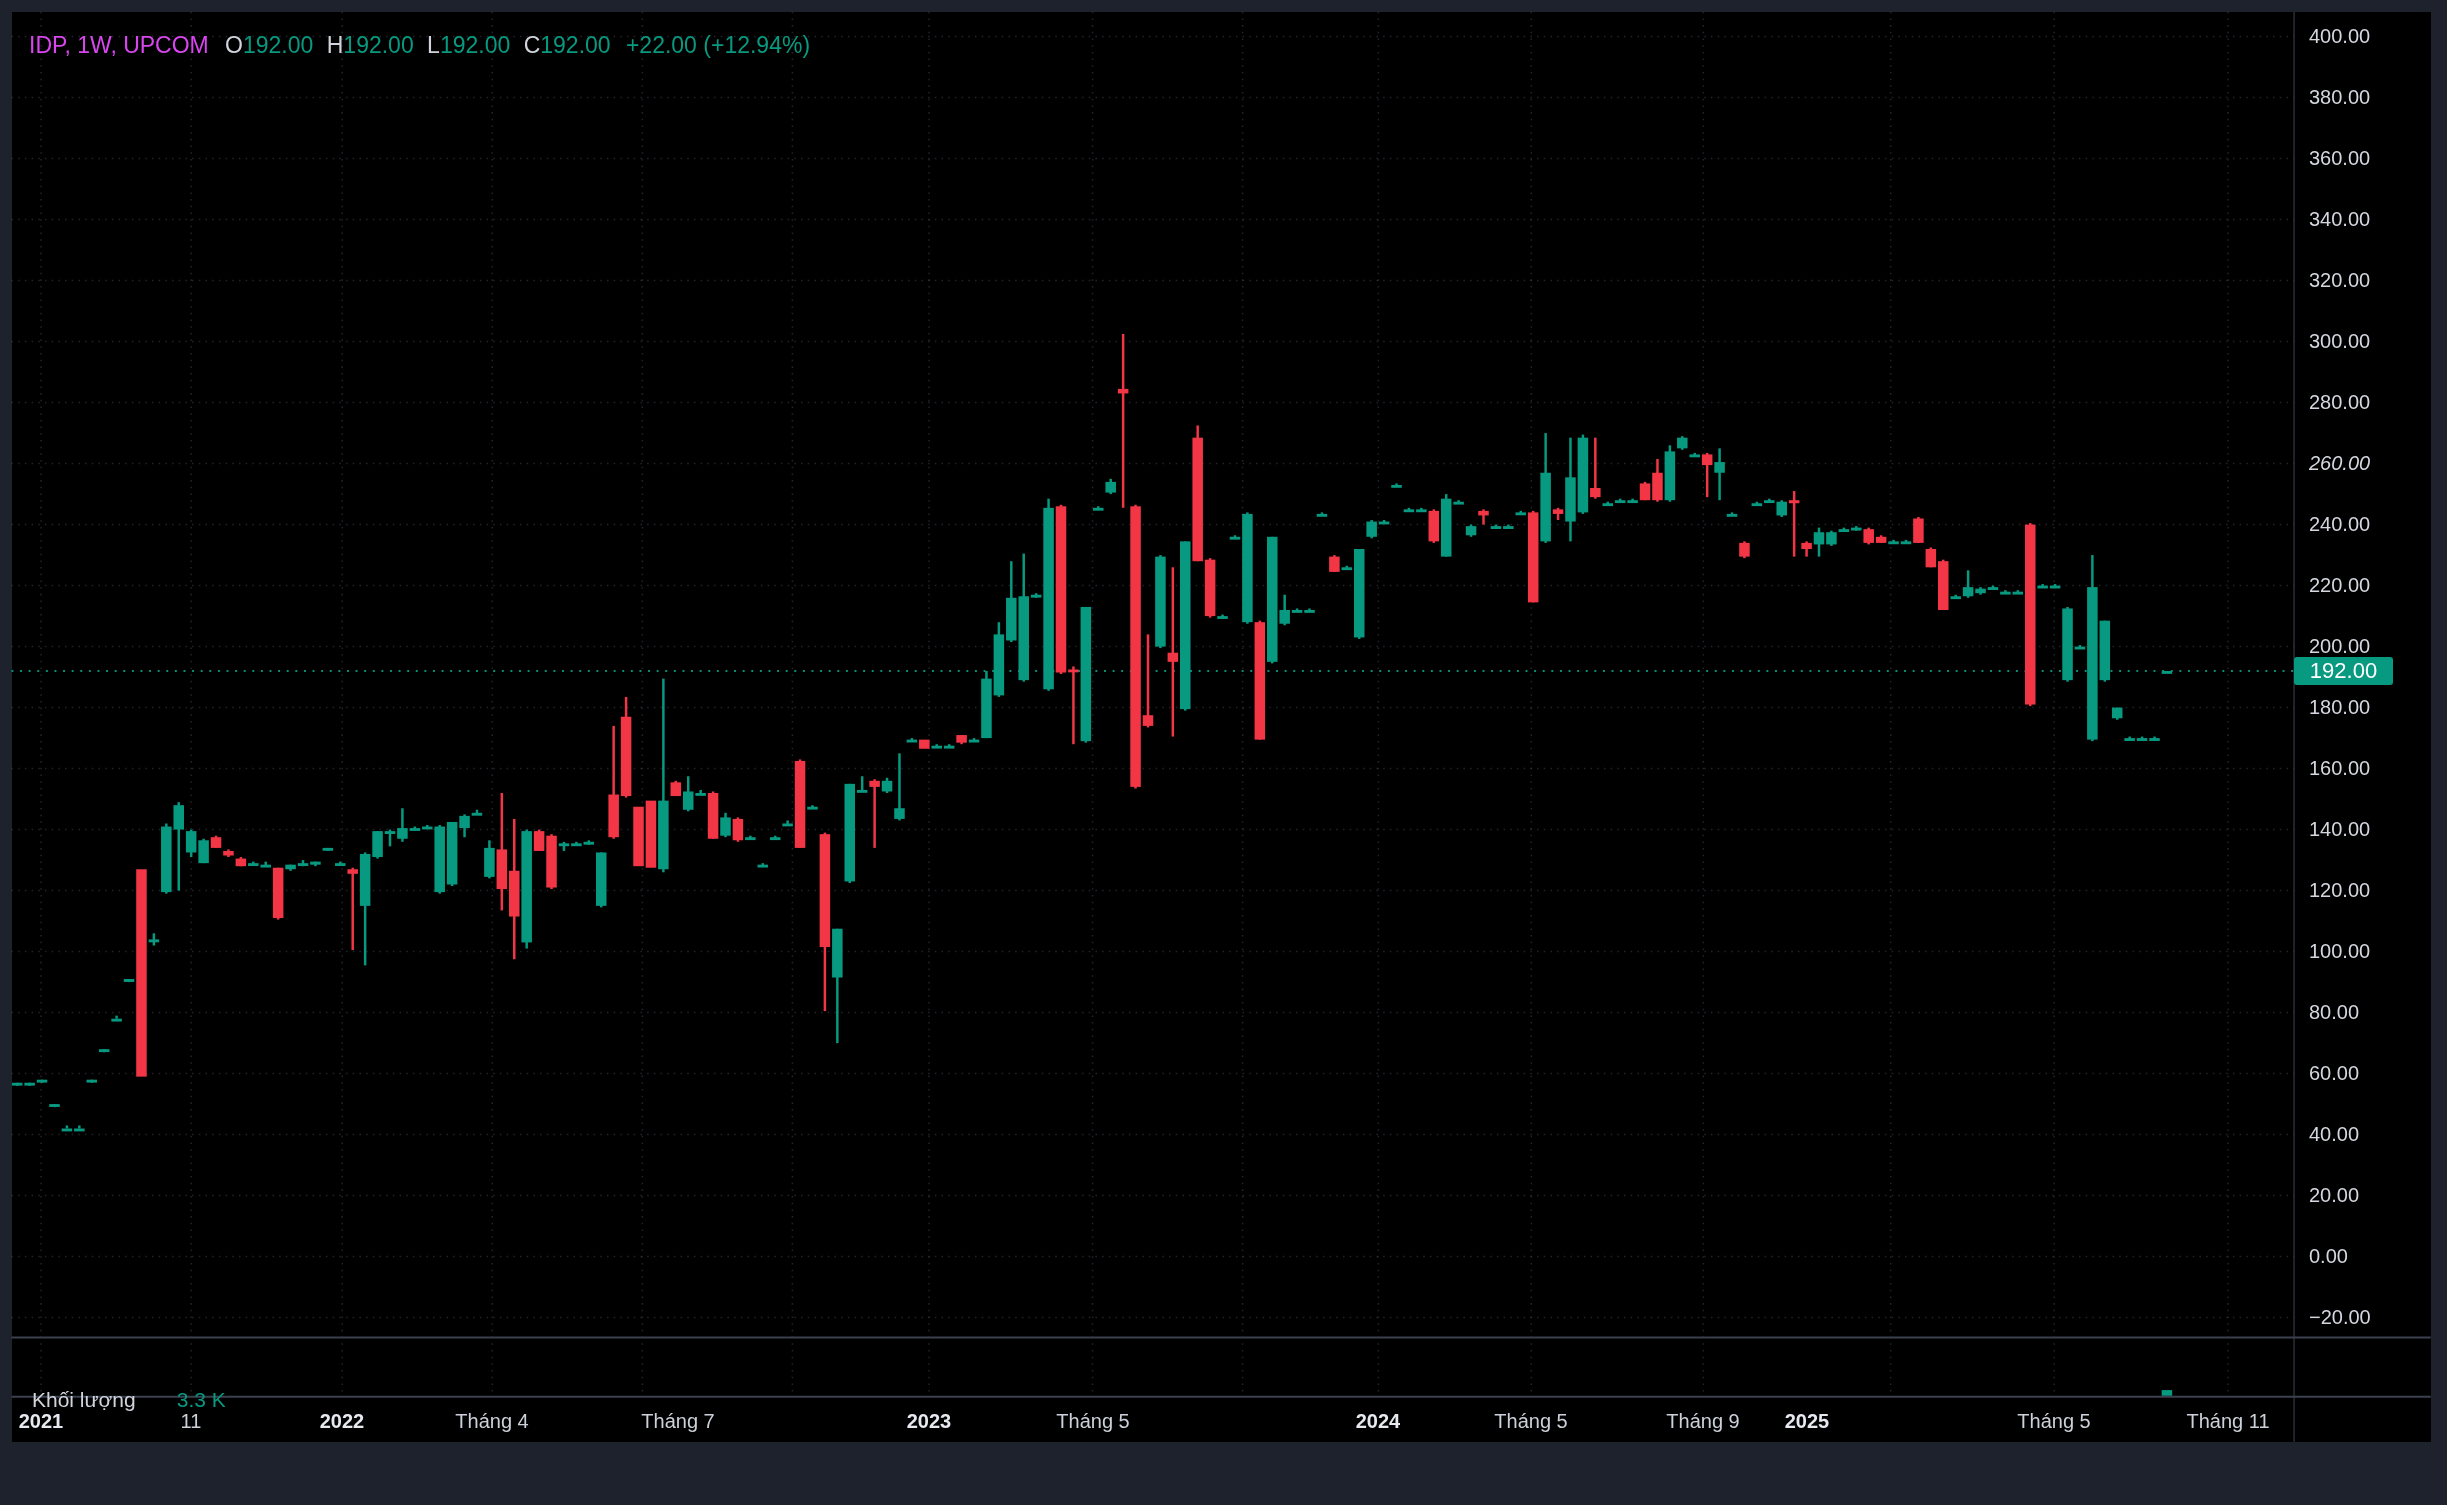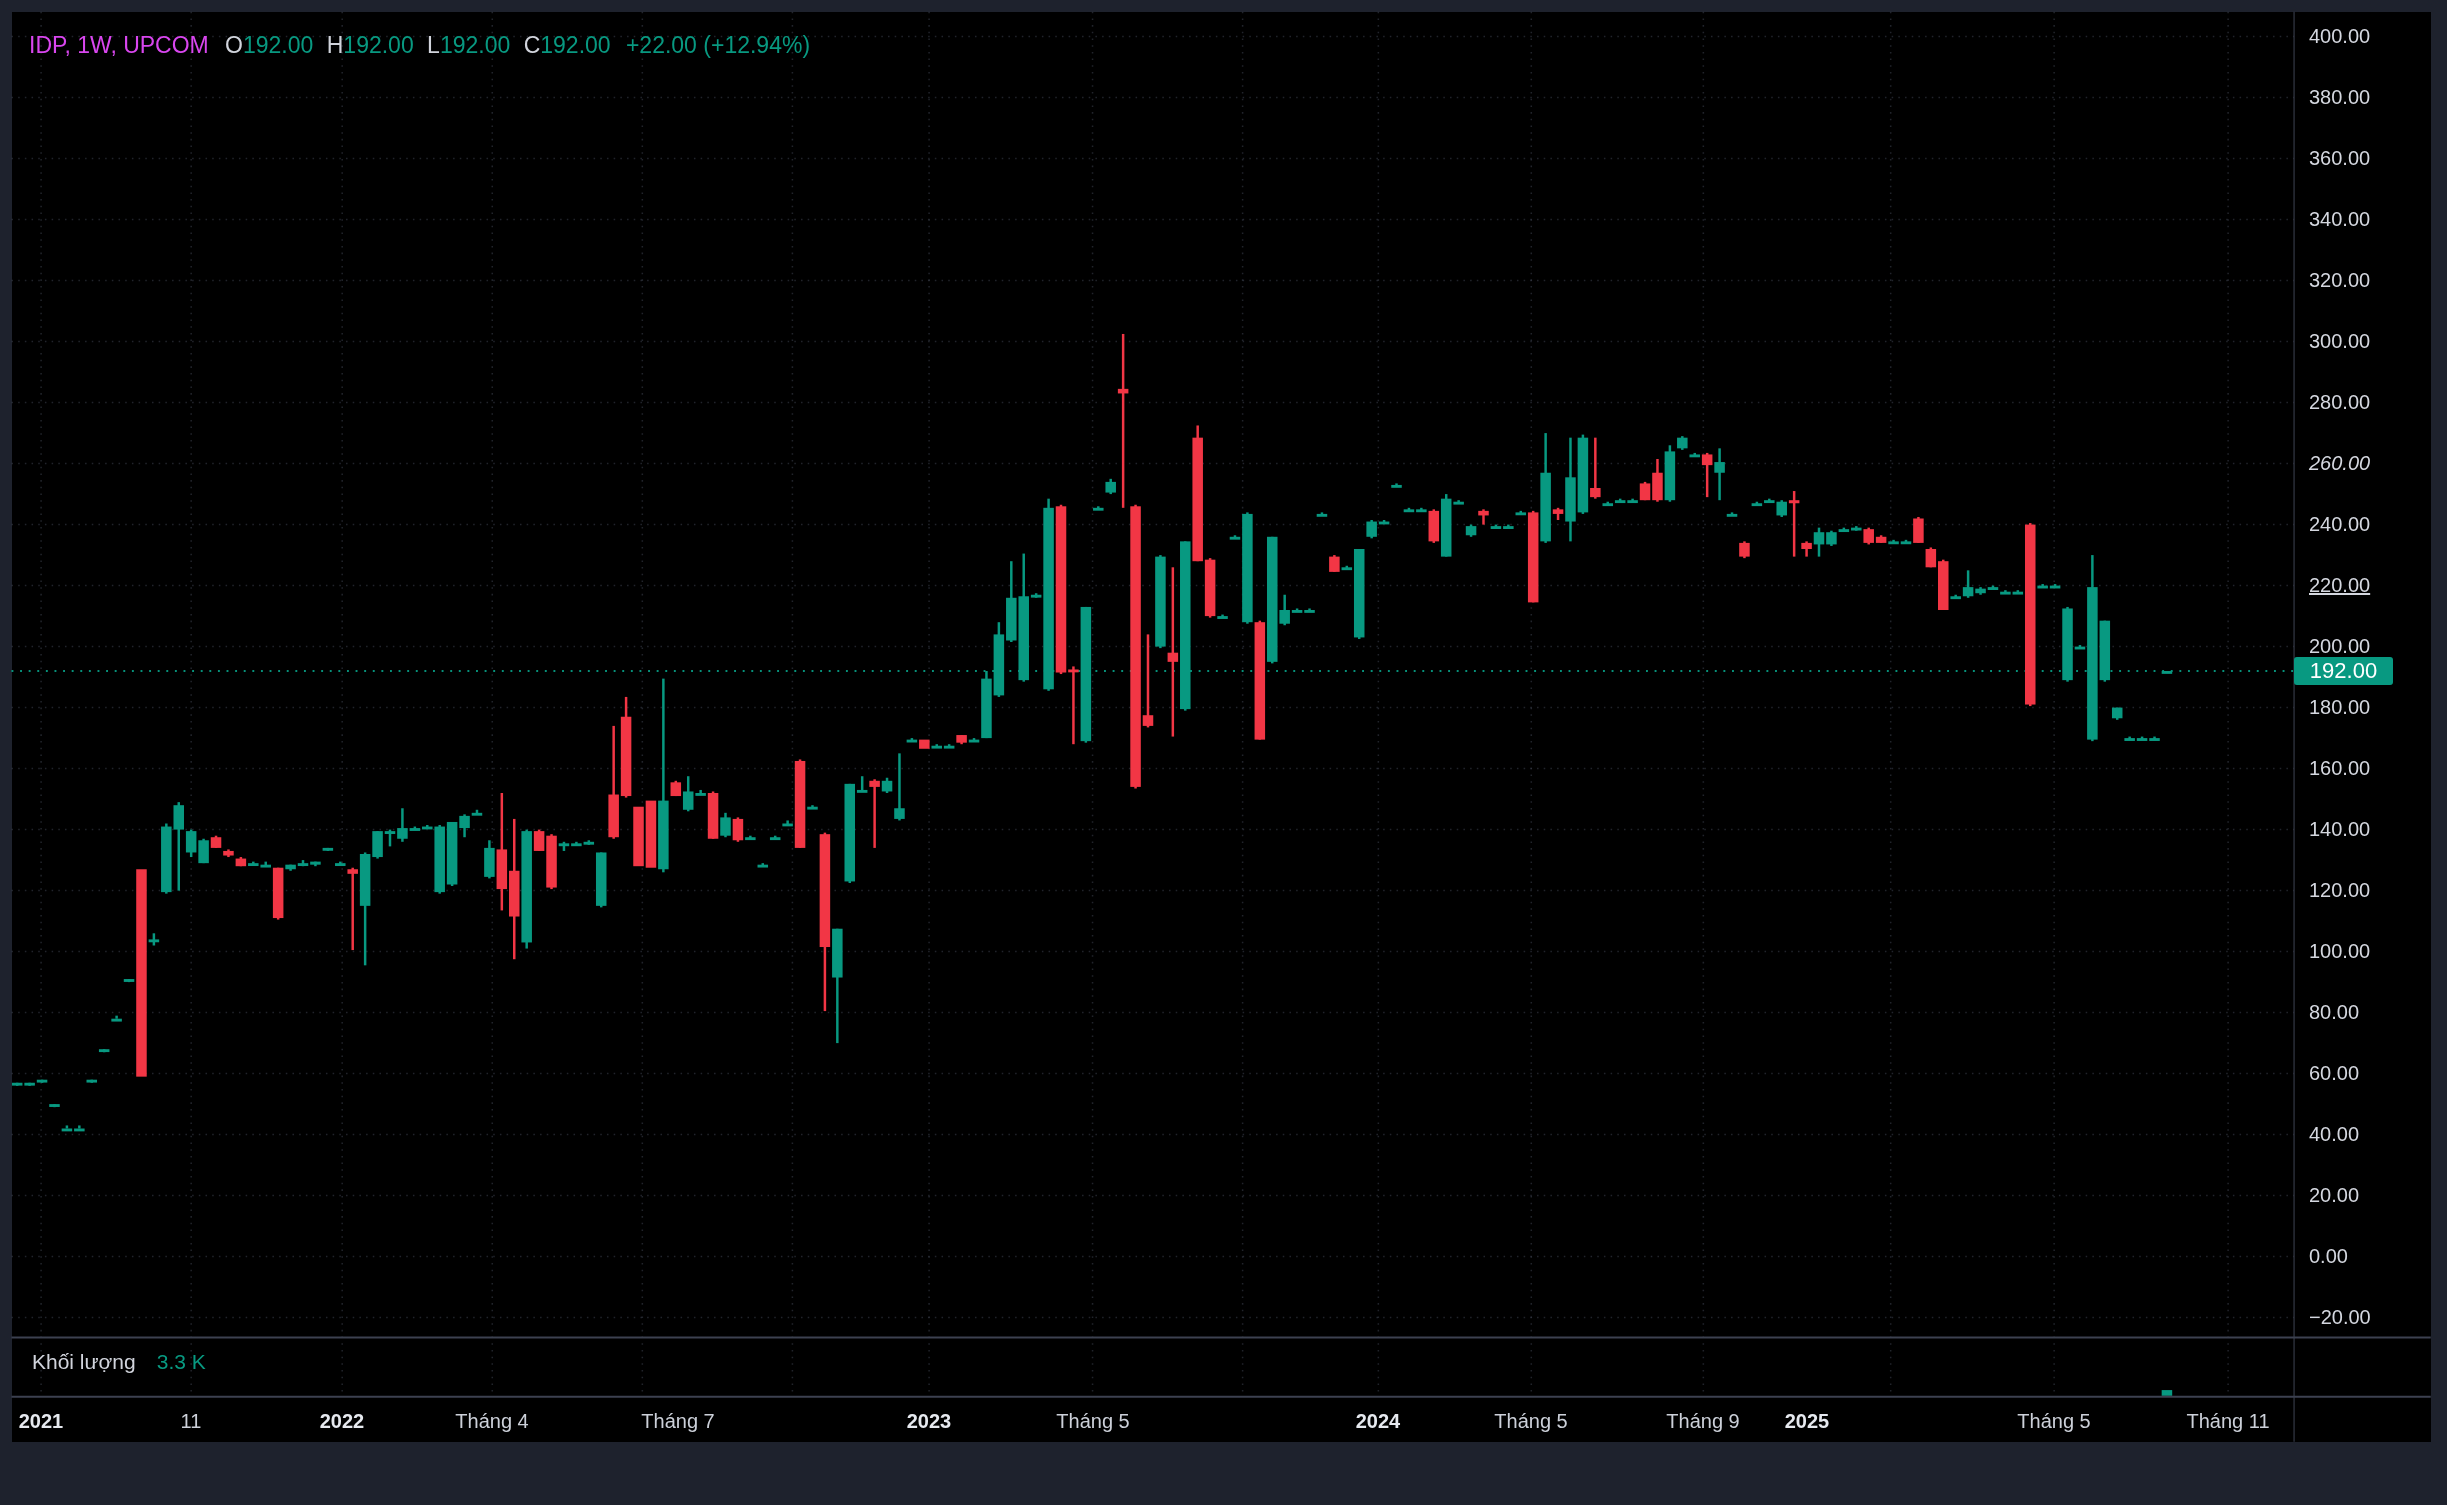--- a/index.html
+++ b/index.html
@@ -19,21 +19,21 @@
   #legend .val{color:#089981;}
   #legend .chg{color:#089981;margin-left:15.3px;}
   
   .pa-label{position:absolute;left:2309px;width:115px;font-size:20px;color:#d4d7df;z-index:4;line-height:23px;}
   #price-tag{position:absolute;left:2294px;width:99px;top:658px;height:28px;background:#089981;border-radius:2.9px;
     color:#fff;font-size:22px;display:flex;align-items:center;justify-content:center;z-index:6;}
   
   .ta-label{position:absolute;top:1408px;transform:translateX(-50%);font-size:20px;color:#ccd0d9;z-index:4;white-space:nowrap;line-height:27px;}
   .ta-label.bold{font-weight:700;color:#e6e9ef;}
   
-  #vol-row{position:absolute;left:32px;top:1350px;font-size:21px;display:flex;align-items:baseline;z-index:5;}
+  #vol-row{position:absolute;left:32px;top:1388px;font-size:21px;display:flex;align-items:baseline;z-index:5;gap:20px;}
   #vol-row .vlabel{color:#d1d4dc;}
   #vol-row .vvalue{color:#089981;margin-left:21px;}
   
   #footer{position:absolute;left:19px;top:1544px;display:flex;align-items:center;z-index:5;gap:33px;}
   #footer .brand{color:#cdd0d9;font-size:28px;font-weight:600;margin-left:12.4px;letter-spacing:0.2px;}
 </style>
 </head>
 <body>
 
 <div id="pane"></div>
@@ -442,21 +442,21 @@
 <div id="price-axis">
     <div class="pa-label" style="top: 25px;">400.00</div>
     <div class="pa-label" style="top: 86px;">380.00</div>
     <div class="pa-label" style="top: 147px;">360.00</div>
     <div class="pa-label" style="top: 208px;">340.00</div>
     <div class="pa-label" style="top: 269px;">320.00</div>
     <div class="pa-label" style="top: 330px;">300.00</div>
     <div class="pa-label" style="top: 391px;">280.00</div>
     <div class="pa-label" style="top: 452px; font-style: italic;">260.00</div>
     <div class="pa-label" style="top: 513px;">240.00</div>
-    <div class="pa-label" style="top: 574px; text-decoration: underline;">220.00</div>
+    <div class="pa-label" style="top: 574px;">220.00</div>
     <div class="pa-label" style="top: 635px;">200.00</div>
     <div class="pa-label" style="top: 696px;">180.00</div>
     <div class="pa-label" style="top: 757px;">160.00</div>
     <div class="pa-label" style="top: 818px;">140.00</div>
     <div class="pa-label" style="top: 879px;">120.00</div>
     <div class="pa-label" style="top: 940px;">100.00</div>
     <div class="pa-label" style="top: 1001px;">80.00</div>
     <div class="pa-label" style="top: 1062px;">60.00</div>
     <div class="pa-label" style="top: 1123px;">40.00</div>
     <div class="pa-label" style="top: 1184px;">20.00</div>

